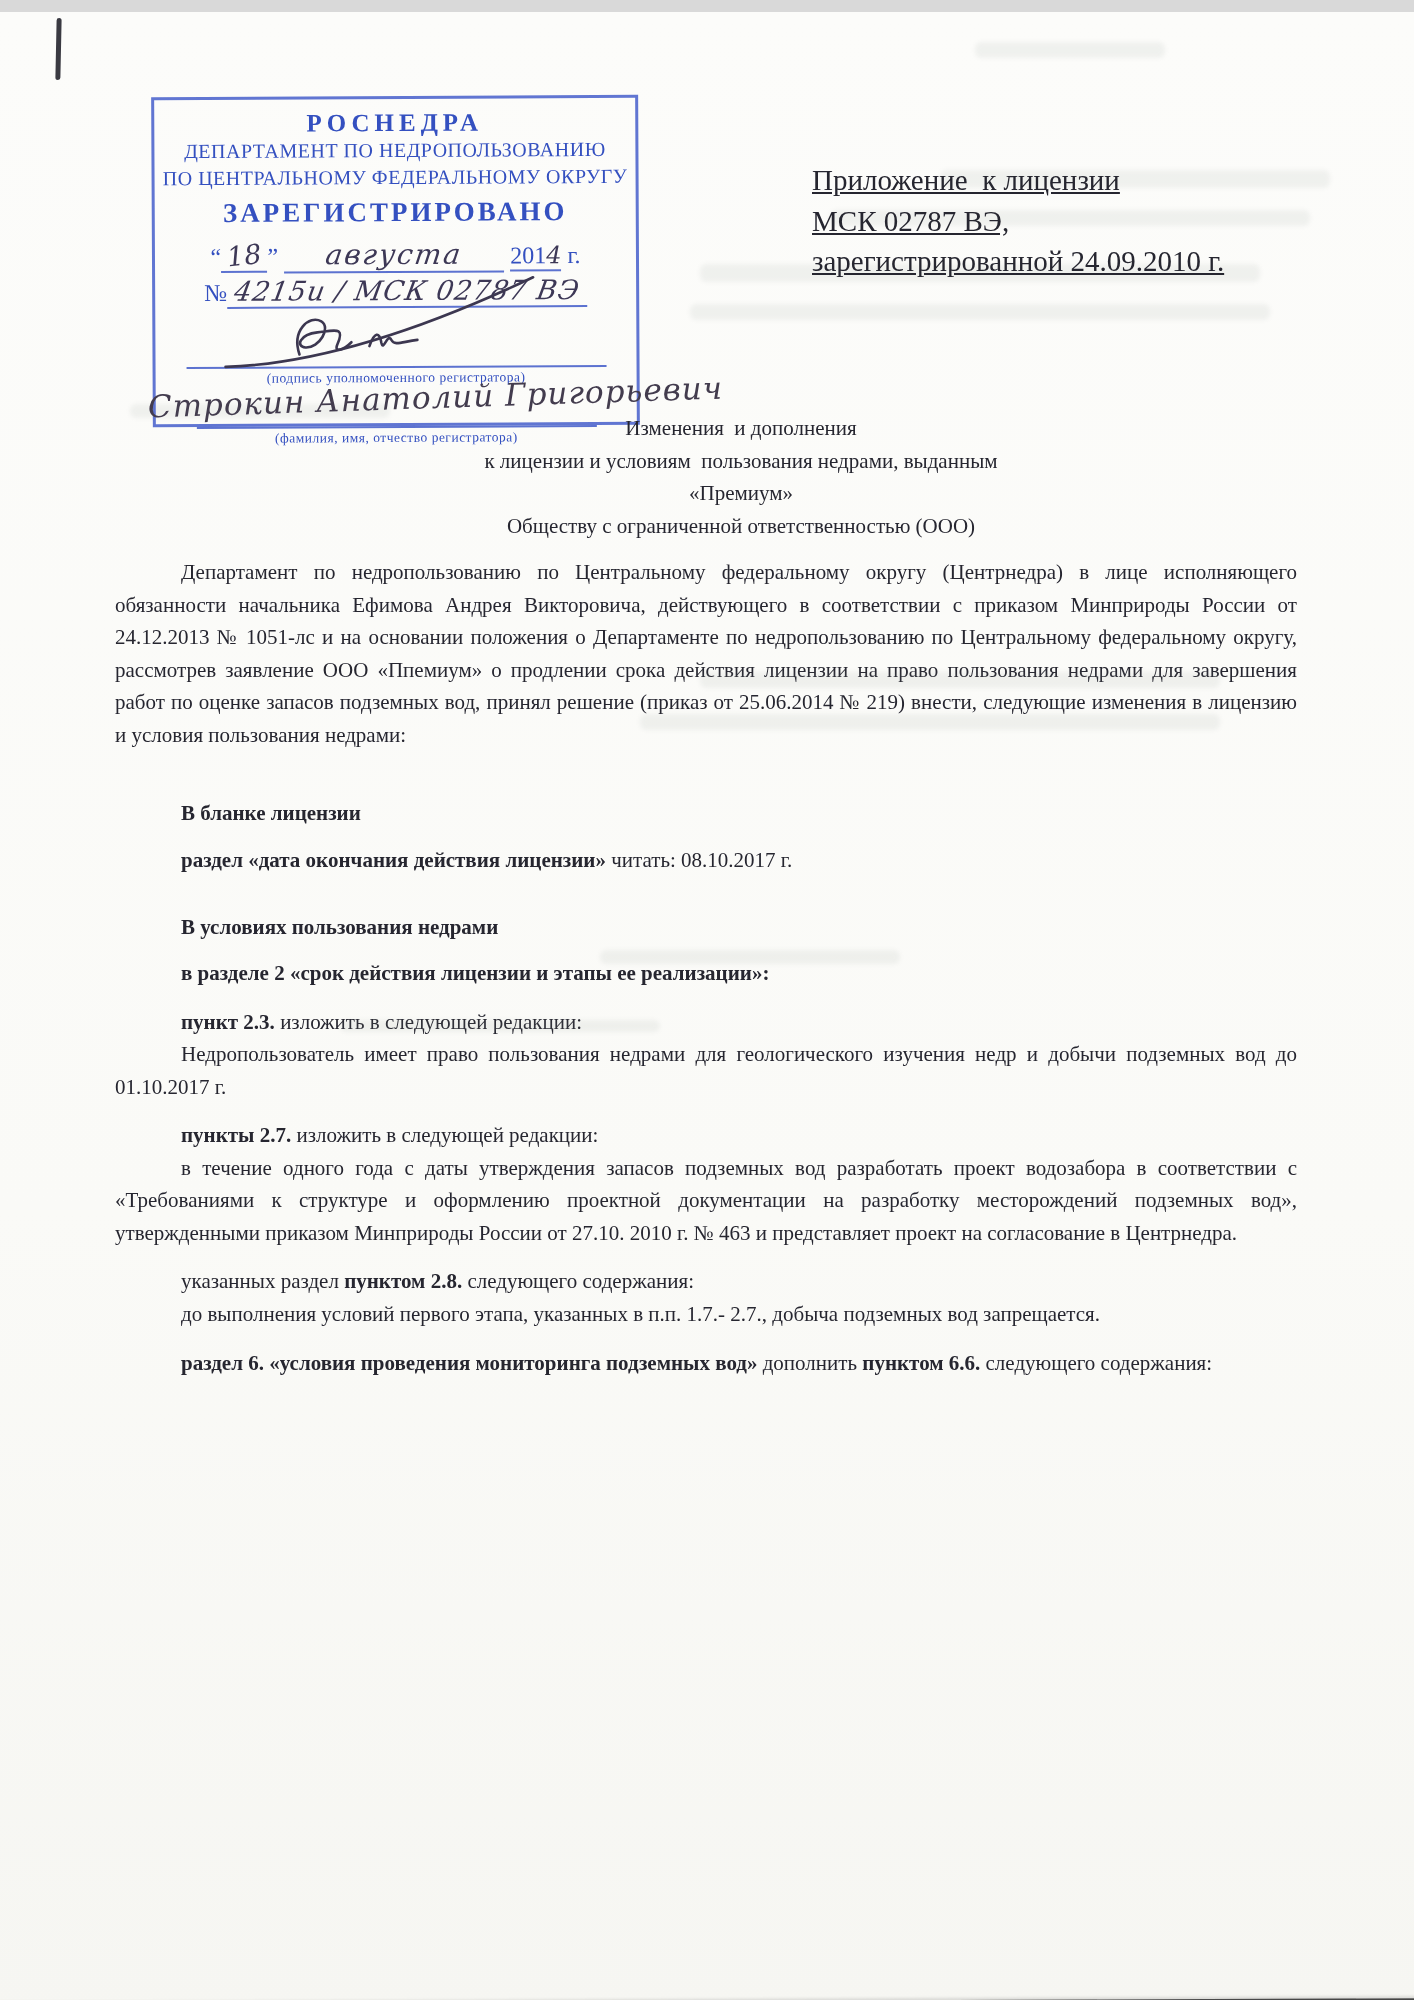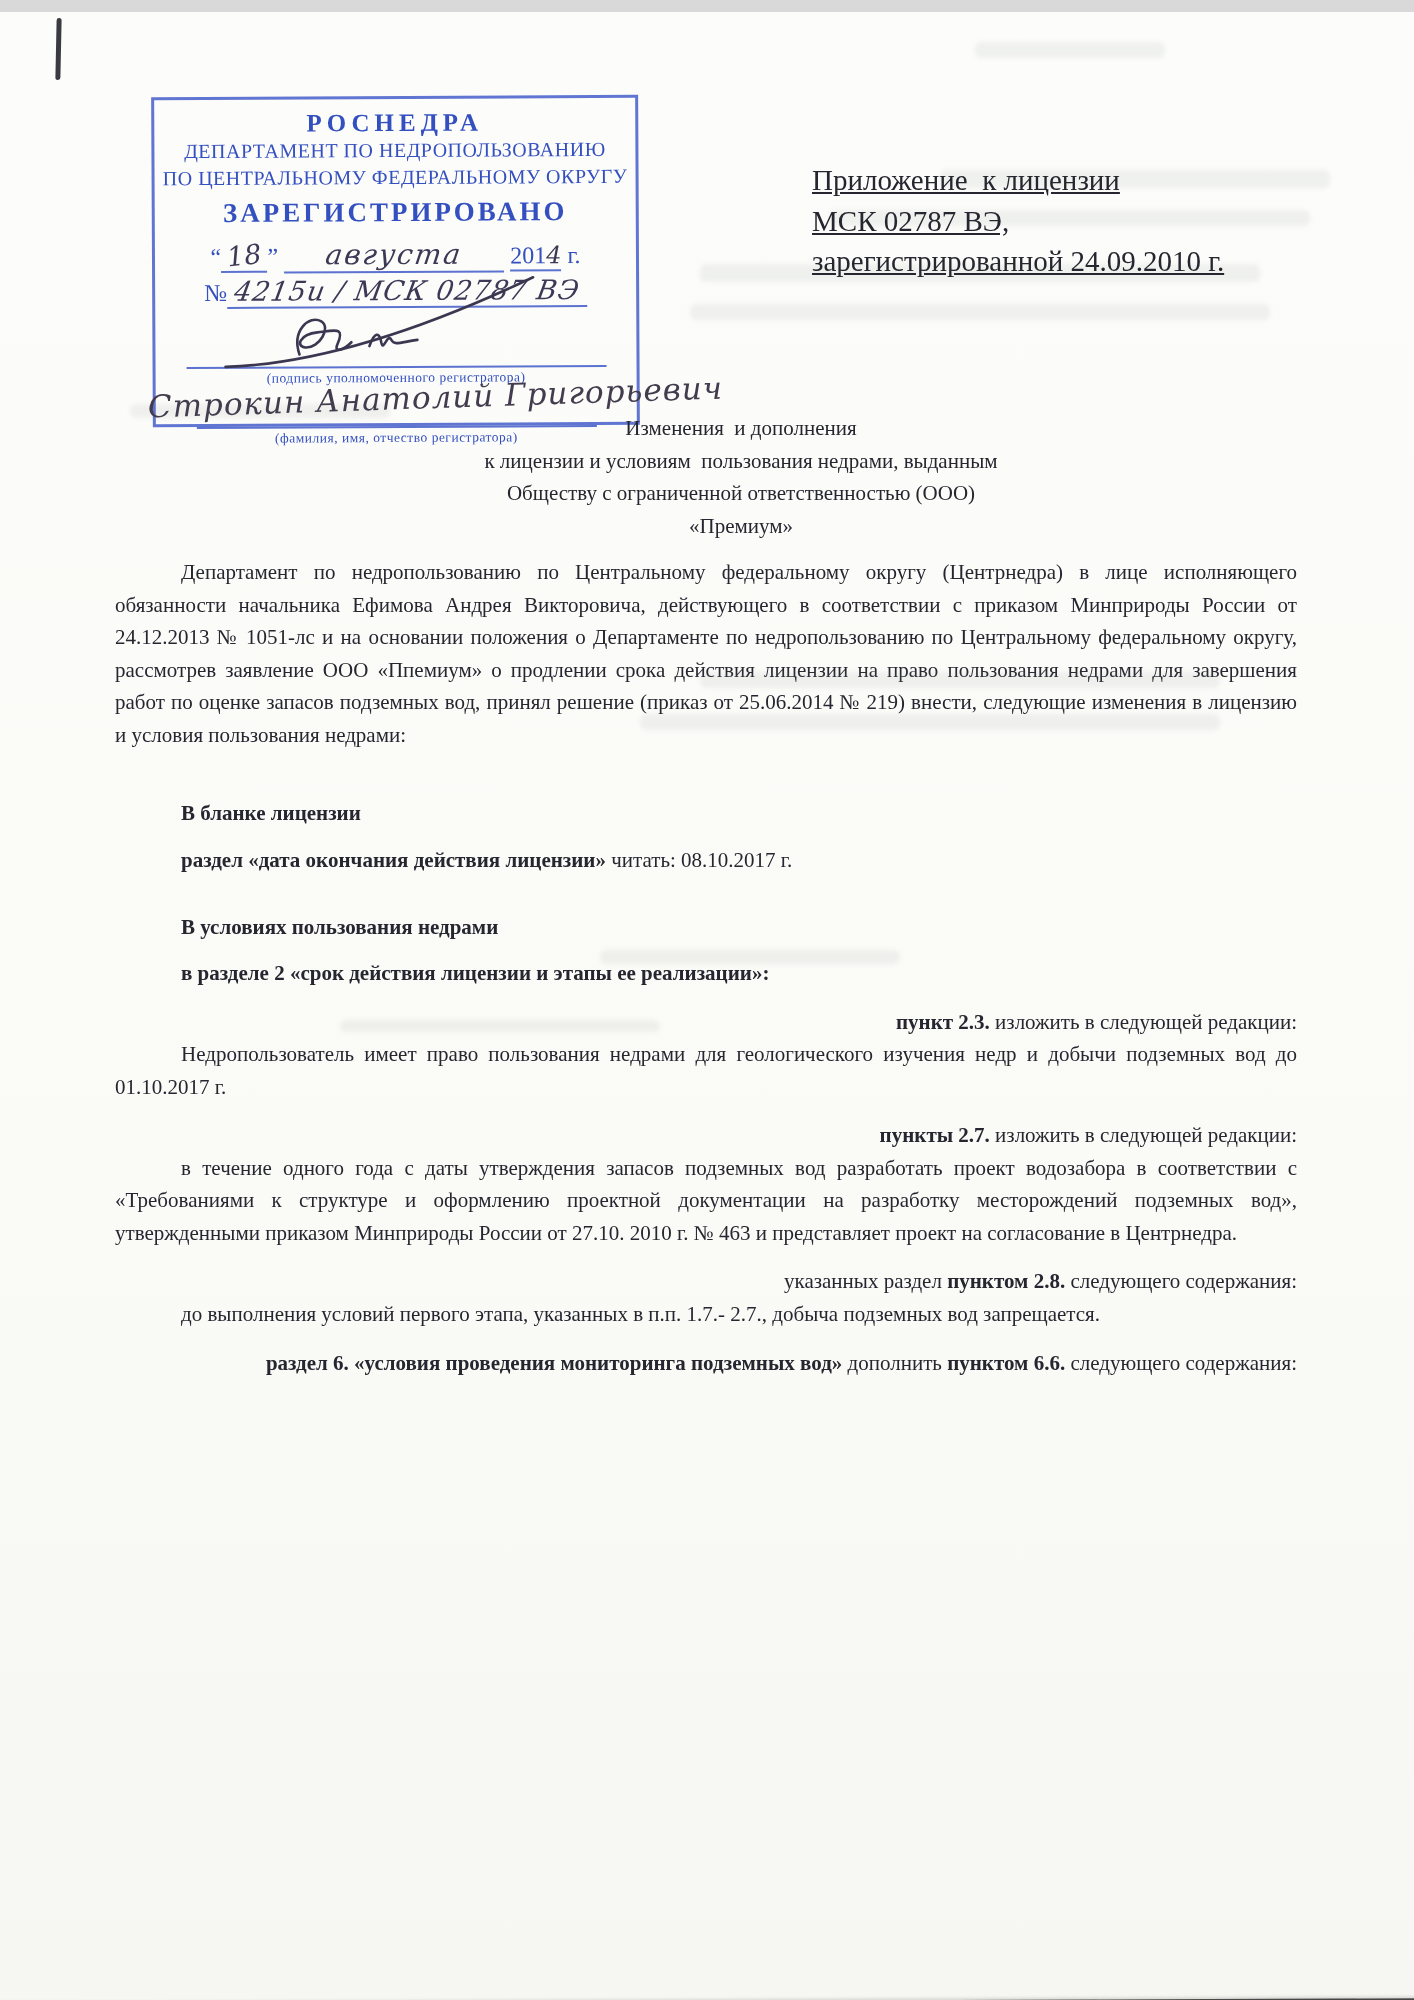--- a/index.html
+++ b/index.html
@@ -48,21 +48,21 @@
   
   .content { width:1182px; margin-left:115px; font-size:21px; line-height:1.55; }
   .doc-title { text-align:center; transform:translateX(35px); margin-top:0; }
   .para { text-align:justify; text-indent:66px; margin:0; }
   .lead-line { text-indent:66px; margin:0; }
   .b { font-weight:bold; }
   .mt-intro { margin-top:14px; }
   .mt-lg { margin-top:46px; }
   .mt-md { margin-top:34px; }
   .mt-sm { margin-top:14px; }
-  .mt-xs { margin-top:16px;text-align:right; }
+  .mt-xs { margin-top:16px; }
 </style>
 </head>
 <body>
 
 <div class="page">
 
   <div class="pen-mark"></div>
   <div class="smudge" style="left:975px;top:30px;width:190px;height:16px;"></div>
   <div class="smudge" style="left:940px;top:158px;width:390px;height:18px;"></div>
   <div class="smudge" style="left:830px;top:198px;width:480px;height:16px;"></div>
@@ -115,22 +115,22 @@
       <div>МСК 02787 ВЭ,</div>
       <div>зарегистрированной 24.09.2010 г.</div>
     </div>
   </div>
 
   <div class="content">
 
     <div class="doc-title">
       <div>Изменения&nbsp; и дополнения</div>
       <div>к лицензии и условиям&nbsp; пользования недрами, выданным</div>
+      <div>«Премиум»</div>
       <div>Обществу с ограниченной ответственностью (ООО)</div>
-      <div>«Премиум»</div>
     </div>
 
     <p class="para mt-intro">Департамент по недропользованию по Центральному федеральному округу (Центрнедра) в лице исполняющего обязанности начальника Ефимова Андрея Викторовича, действующего в соответствии с приказом Минприроды России от 24.12.2013 № 1051-лс и на основании положения о Департаменте по недропользованию по Центральному федеральному округу, рассмотрев заявление ООО «Ппемиум» о продлении срока действия лицензии на право пользования недрами для завершения работ по оценке запасов подземных вод, принял решение (приказ от 25.06.2014 № 219) внести, следующие изменения в лицензию и условия пользования недрами:</p>
 
     <div class="lead-line b mt-lg">В бланке лицензии</div>
 
     <div class="lead-line mt-sm">
       <span class="b">раздел «дата окончания действия лицензии»</span><span> читать: 08.10.2017 г.</span>
     </div>
 

